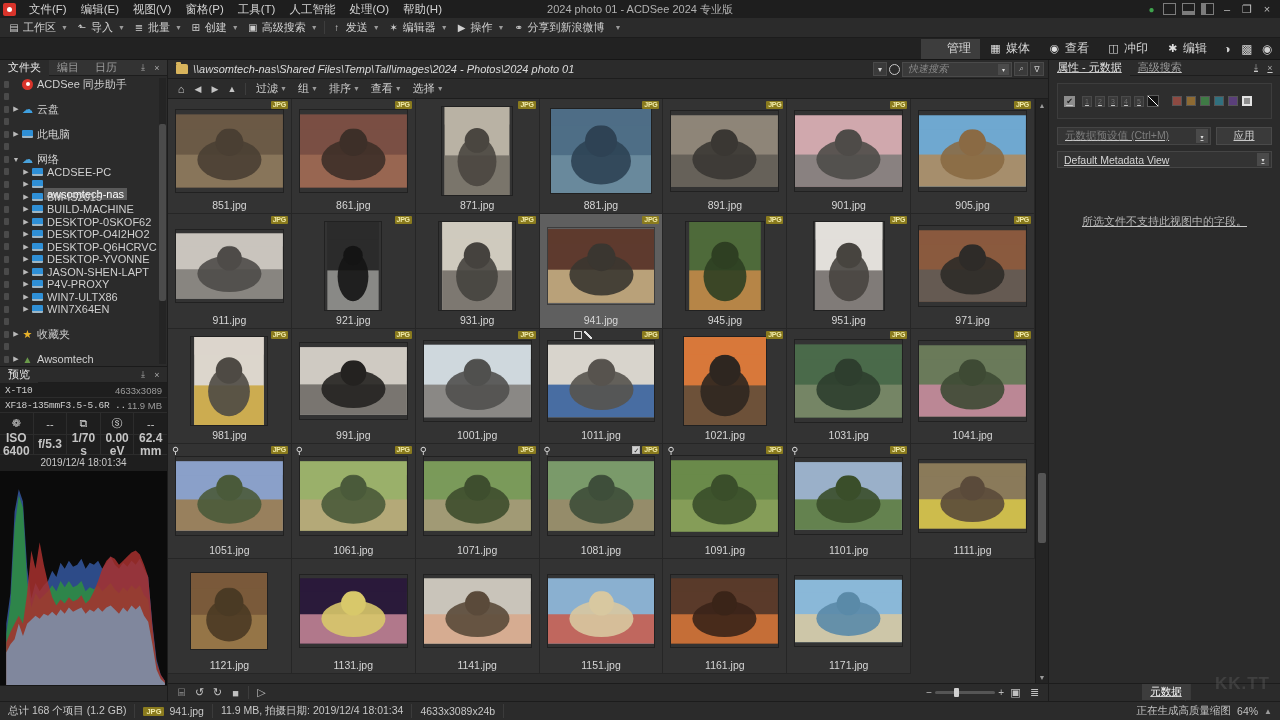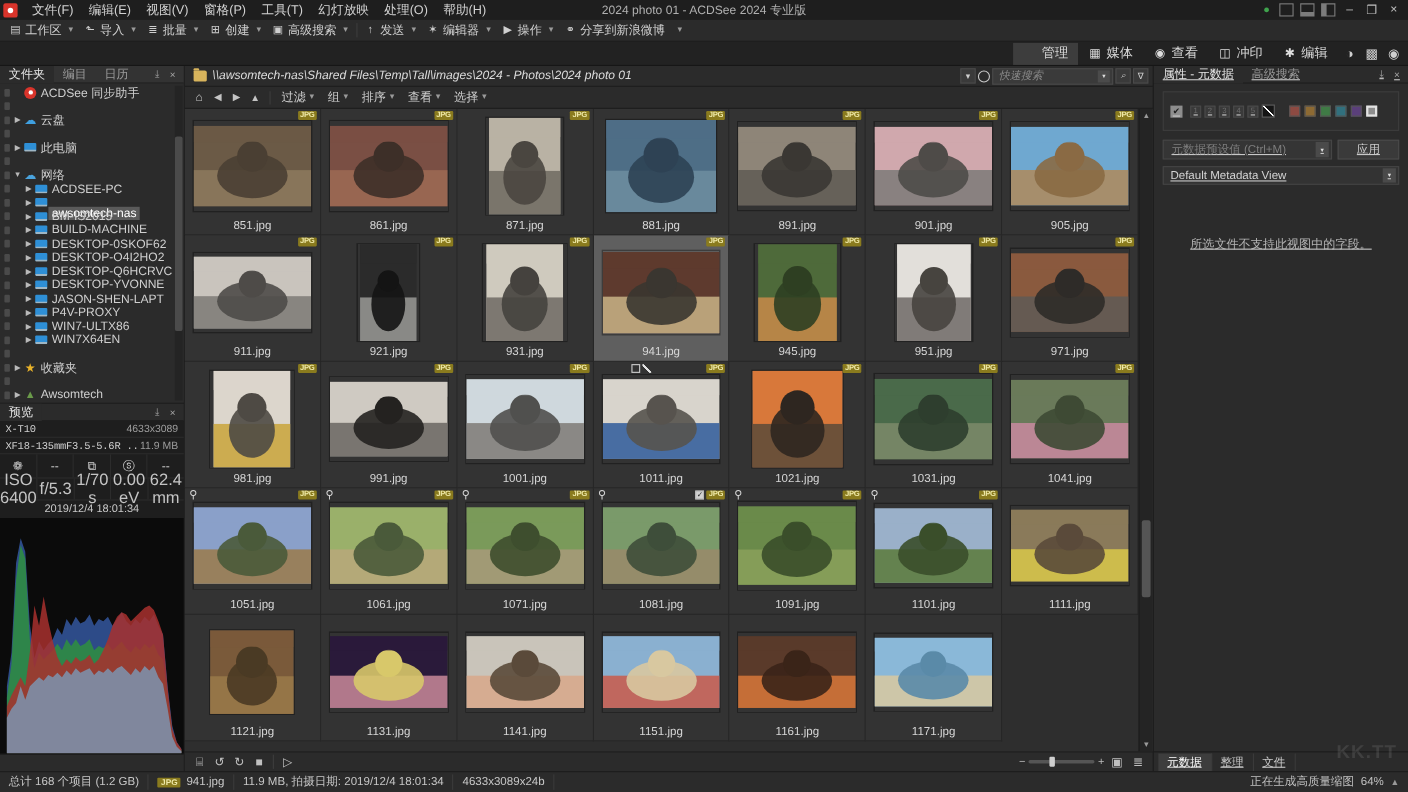--- a/index.html
+++ b/index.html
@@ -73,21 +73,21 @@
   .tree-sb i{position:absolute;left:0;right:0;top:16%;height:62%;background:#4b4b4b;border-radius:2px;display:block;}
 
   .preview{flex:1;display:flex;flex-direction:column;min-height:0;background:#1c1c1c;border-top:1px solid #1a1a1a;}
   .exif{background:#1e1e1e;flex:none;padding:0 0 1px 0;}
   .exr{display:flex;align-items:center;font-size:10px;color:#cfcfcf;border-bottom:1px solid #2c2c2c;height:15px;}
   .exr .l{padding-left:5px;font-family:"Liberation Mono","DejaVu Sans Mono",monospace;font-size:9.5px;letter-spacing:-.2px;overflow:hidden;white-space:nowrap;}
   .exr .r{margin-left:auto;padding-right:5px;color:#9d9d9d;font-size:9.5px;white-space:nowrap;}
   .exicons{display:flex;height:22px;border-bottom:1px solid #2c2c2c;}
   .exicons>div{flex:1;display:flex;align-items:center;justify-content:center;border-right:1px solid #2c2c2c;color:#cfcfcf;font-size:11px;}
   .exicons>div:last-child{border-right:none;}
-  .exvals{display:flex;height:20px;border-bottom:1px solid #2c2c2c;font-size:15px;color:#c4c4c4;}
+  .exvals{display:flex;height:20px;border-bottom:1px solid #2c2c2c;font-size:12px;color:#c4c4c4;font-weight:bold;}
   .exvals>div{flex:1;display:flex;align-items:center;justify-content:center;border-right:1px solid #2c2c2c;text-align:center;line-height:1.05;}
   .exvals>div:last-child{border-right:none;}
   .exdate{height:15px;display:flex;align-items:center;justify-content:center;font-size:10px;color:#c8c8c8;}
   .histo{flex:1;min-height:0;background:#0b0b0b;position:relative;overflow:hidden;}
   .histo svg{position:absolute;inset:0;width:100%;height:100%;}
   .previewbar{height:16px;background:#2b2b2b;display:flex;align-items:center;border-top:1px solid #171717;flex:none;}
 
   
   .center{flex:1;display:flex;flex-direction:column;min-width:0;background:#242424;}
   .pathbar{height:19px;background:#2b2b2b;display:flex;align-items:center;border-bottom:1px solid #1d1d1d;flex:none;font-style:italic;}
@@ -142,21 +142,21 @@
   .cswatch{width:10px;height:10px;border:1px solid #555;margin-left:1px;}
   .cswatch.last{border:2px solid #e3e3e3;background:#8d8d8d;}
   .presetrow{display:flex;align-items:center;gap:5px;margin:8px 8px 0;}
   .presetsel{flex:1;height:18px;background:#353535;border:1px solid #454545;display:flex;align-items:center;padding:0 2px 0 7px;font-size:10.5px;color:#7d7d7d;}
   .presetsel .d{margin-left:auto;width:12px;height:14px;background:#4a4a4a;display:flex;align-items:center;justify-content:center;font-size:6px;color:#ddd;}
   .applybtn{width:56px;height:18px;background:#3a3a3a;border:1px solid #4a4a4a;display:flex;align-items:center;justify-content:center;font-size:10.5px;color:#cfcfcf;}
   .viewsel{margin:6px 8px 0;height:17px;background:#333;border:1px solid #454545;display:flex;align-items:center;padding:0 2px 0 6px;font-size:10.5px;color:#d4d4d4;}
   .viewsel .d{margin-left:auto;width:12px;height:13px;background:#4a4a4a;display:flex;align-items:center;justify-content:center;font-size:6px;color:#ddd;}
   .rnotice{margin-top:46px;text-align:center;font-size:11px;color:#b5b5b5;padding:0 12px;}
   .rightfill{flex:1;}
-  .rtabsbottom{height:18px;background:#2b2b2b;border-top:1px solid #1c1c1c;display:flex;align-items:center;padding-left:4px;gap:0;}
+  .rtabsbottom{height:18px;background:#2b2b2b;border-top:1px solid #1c1c1c;display:flex;align-items:center;padding-left:4px;gap:0;flex-direction:column;}
 
   
   .status{height:19px;background:#2b2b2b;border-top:1px solid #1c1c1c;display:flex;align-items:center;font-size:10.5px;color:#c7c7c7;flex:none;}
   .sseg{padding:0 8px;display:flex;align-items:center;gap:5px;border-right:1px solid #3b3b3b;height:14px;white-space:nowrap;}
   .jpgtag{background:#8a7b1e;color:#efe9a8;font-size:7.5px;padding:0 3px;line-height:9px;border-radius:1px;font-weight:bold;}
   .sright{margin-left:auto;display:flex;align-items:center;gap:6px;padding-right:8px;color:#c0c0c0;}
   .sright .up{font-size:8px;color:#9a9a9a;}
   .wm{position:absolute;right:10px;bottom:26px;font-size:17px;font-weight:bold;color:rgba(255,255,255,.10);letter-spacing:1px;pointer-events:none;}
 </style>
 </head>
@@ -165,21 +165,21 @@
 <div class="app">
 
   <div class="titlebar">
     <div class="app-logo"></div>
     <div class="menubar">
       <div class="mi">文件(F)</div>
       <div class="mi">编辑(E)</div>
       <div class="mi">视图(V)</div>
       <div class="mi">窗格(P)</div>
       <div class="mi">工具(T)</div>
-      <div class="mi">幻灯放映</div>
+      <div class="mi">人工智能</div>
       <div class="mi">处理(O)</div>
       <div class="mi">帮助(H)</div>
     </div>
     <div class="title-text">2024 photo 01 - ACDSee 2024 专业版</div>
     <div class="tb-right">
       <div class="tb-ic acct-ic">●</div>
       <div class="panebtn"></div>
       <div class="panebtn b2"></div>
       <div class="panebtn b3"></div>
       <div class="winbtn">–</div>

